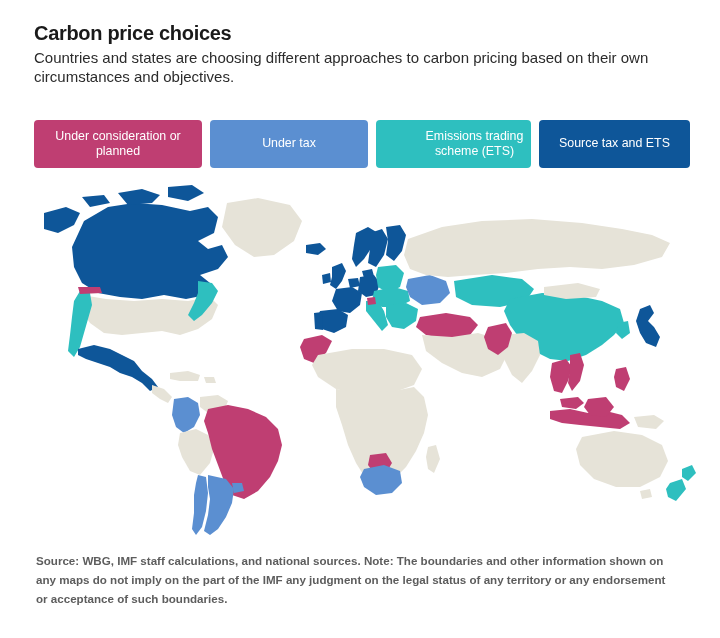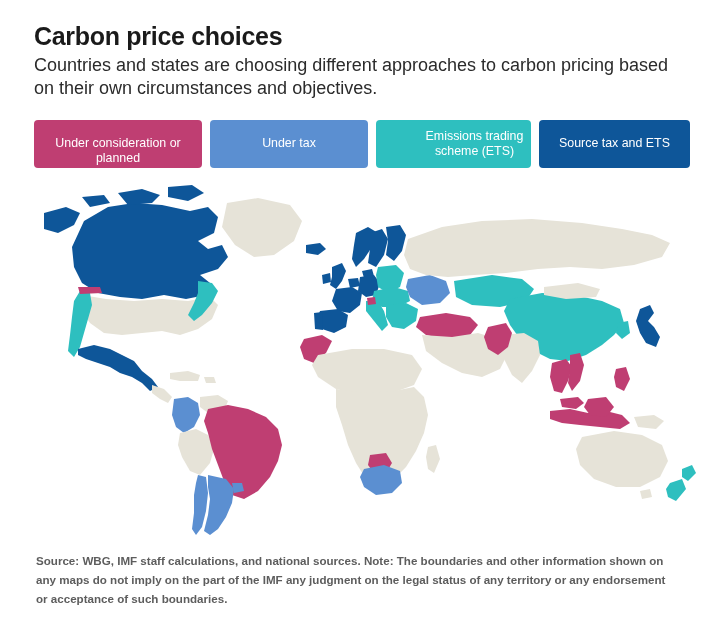--- a/index.html
+++ b/index.html
@@ -24,29 +24,29 @@
   }
 
   
   .header {
     position: absolute;
     left: 34px;
     top: 22px;
     width: 660px;
   }
   .title {
-    font-size: 25px;
+    font-size: 20px;
     font-weight: bold;
     letter-spacing: -0.3px;
     line-height: 1.12;
     margin: 0 0 4px 0;
     color: #1a1a1a;
   }
   .subtitle {
-    font-size: 18px;
+    font-size: 15px;
     font-weight: normal;
     line-height: 1.27;
     margin: 0;
     color: #2b2b2b;
     max-width: 650px;
   }
 
   
   .legend {
     position: absolute;
@@ -63,21 +63,21 @@
     align-items: center;
     justify-content: center;
     text-align: center;
     color: #ffffff;
     font-size: 12.4px;
     line-height: 1.22;
     padding: 2px 6px;
     box-sizing: border-box;
     font-weight: 500;
   }
-  .legend-item.i0 { flex: 0 0 168px; align-items: flex-end; }
+  .legend-item.i0 { flex: 0 0 168px; }
   .legend-item.i1 { flex: 0 0 158px; }
   .legend-item.i2 { flex: 0 0 155px; padding-left: 48px; }
   .legend-item.i3 { flex: 1 1 auto; }
 
   
   .map-wrap {
     position: absolute;
     left: 22px;
     top: 183px;
     width: 680px;

